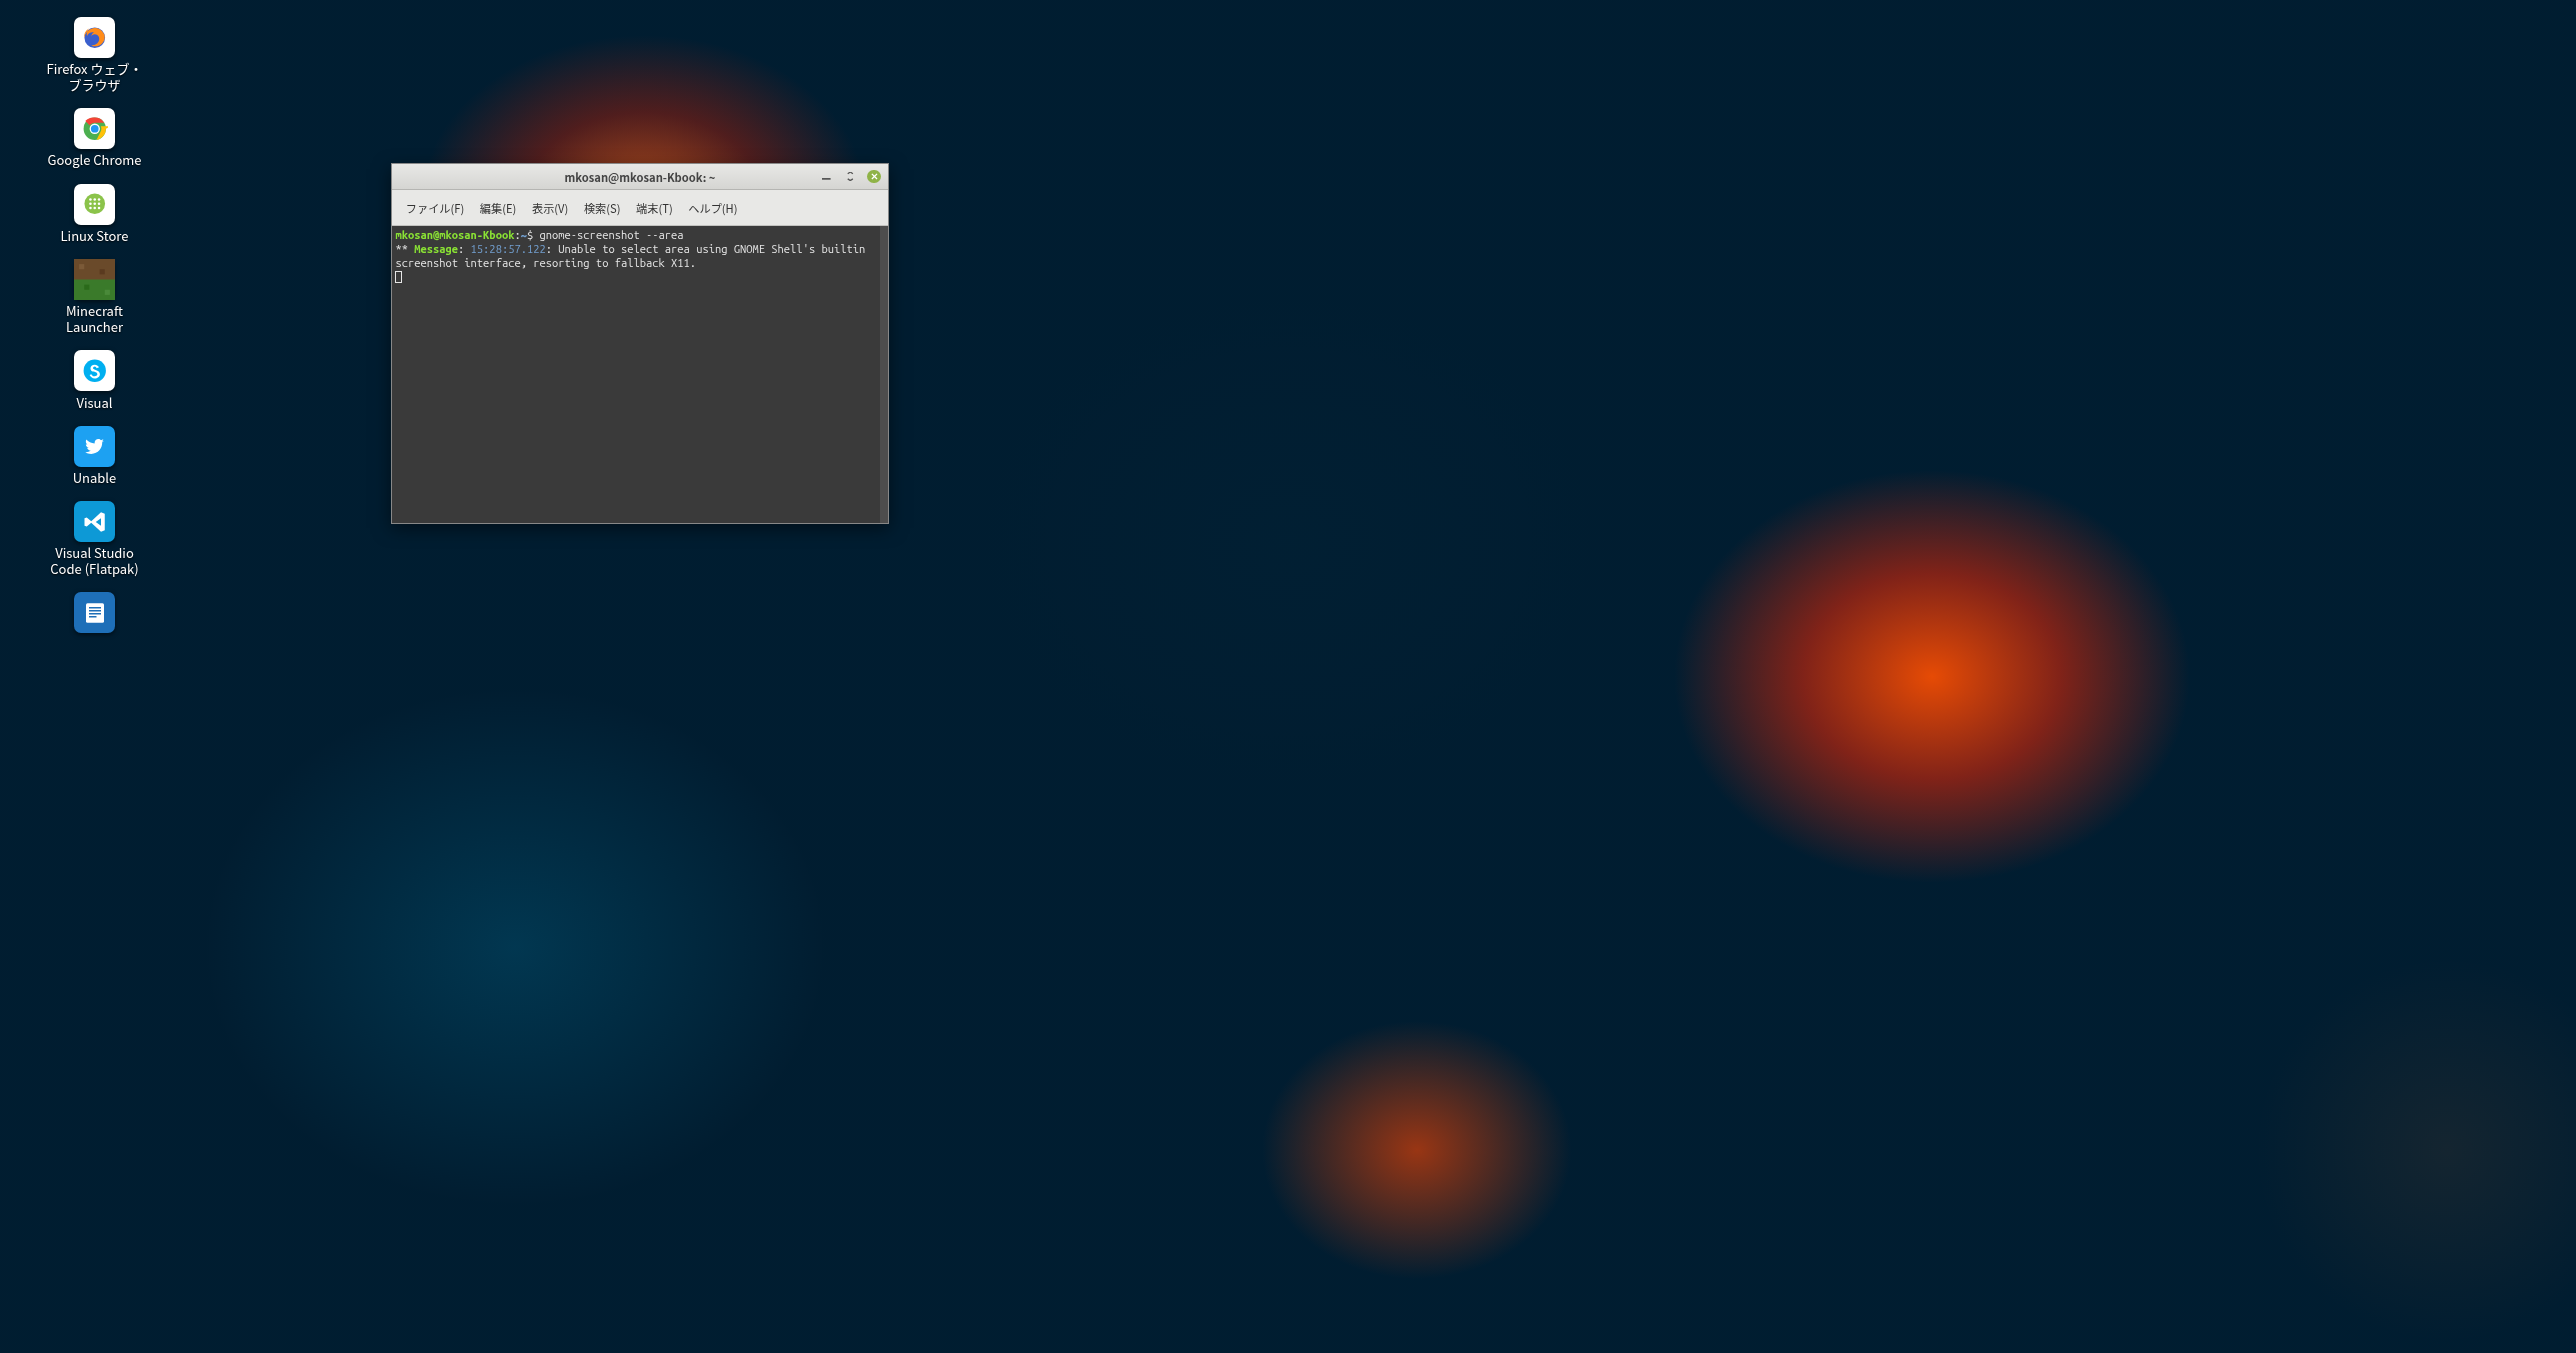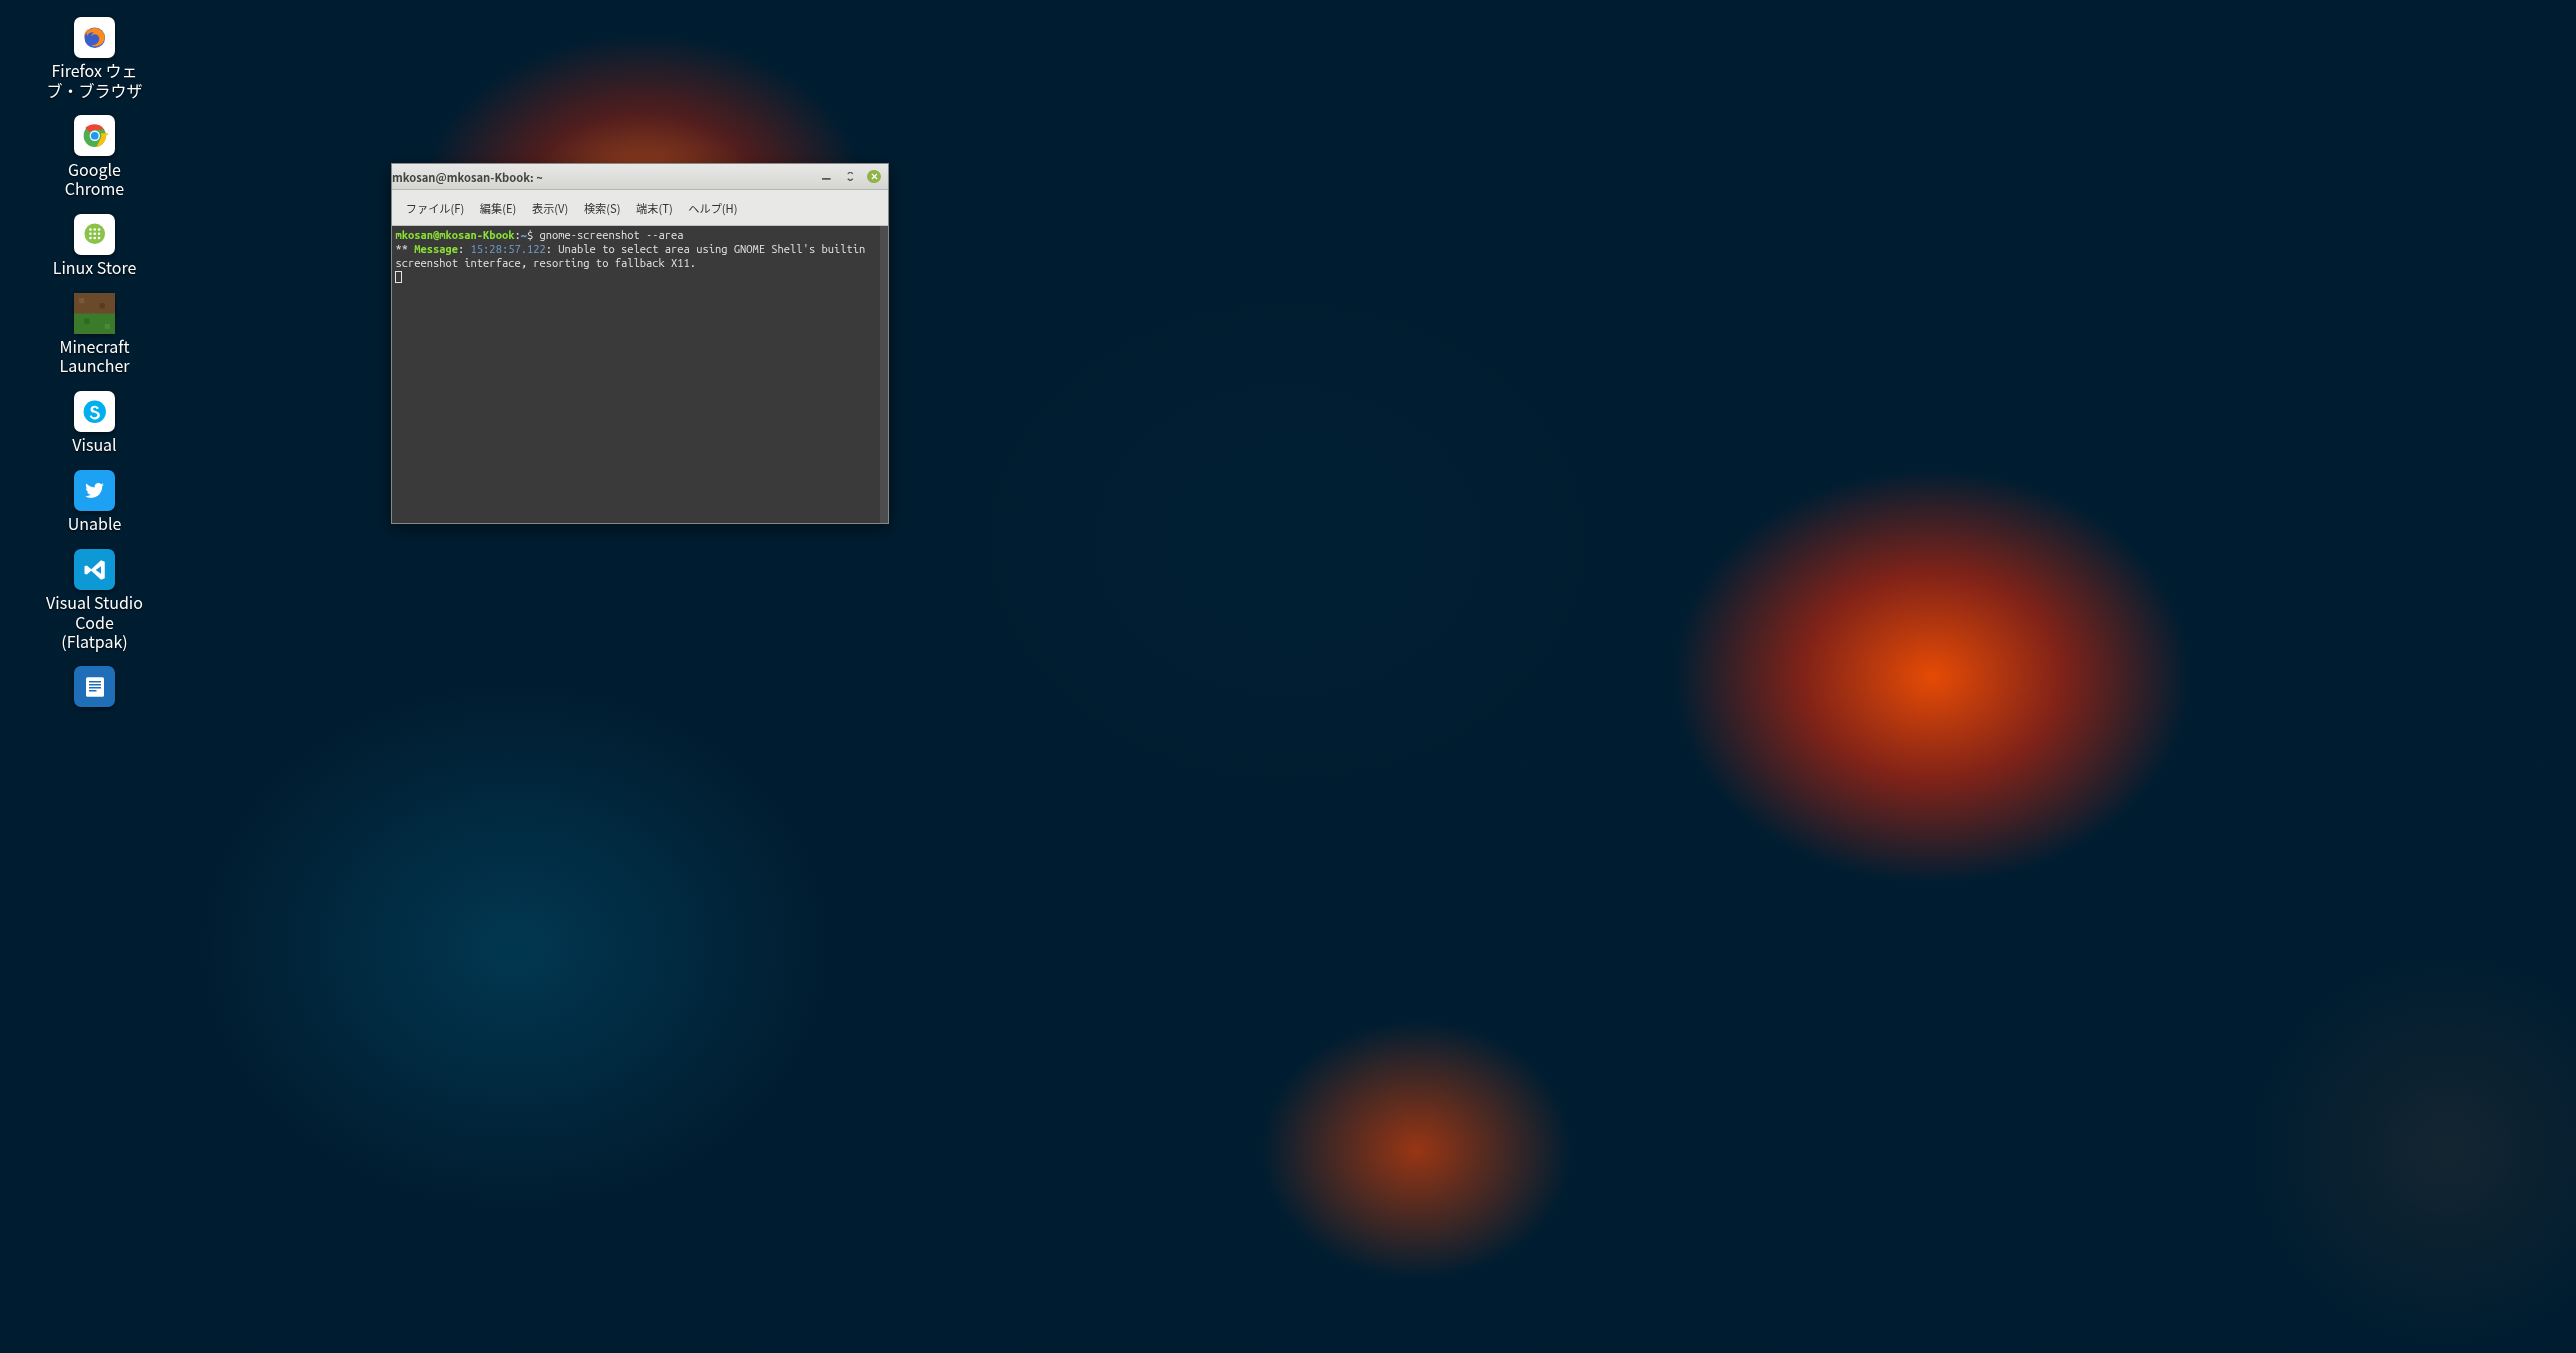--- a/index.html
+++ b/index.html
@@ -28,21 +28,21 @@
     z-index: 1;
   }
   .desktop-icon {
     display: flex;
     flex-direction: column;
     align-items: center;
     width: 103px;
     cursor: pointer;
     color: #fff;
     text-align: center;
-    font-size: 16px;
+    font-size: 13px;
     text-shadow: 0 0.9px 1.7px rgba(0,0,0,0.9);
   }
   .desktop-icon .icon-tile {
     width: 41px;
     height: 41px;
     border-radius: 6.9px;
     display: flex;
     align-items: center;
     justify-content: center;
     margin-bottom: 3.4px;
@@ -73,20 +73,21 @@
     display: flex;
     flex-direction: column;
     z-index: 10;
   }
   .titlebar {
     height: 26px;
     background: linear-gradient(#e8e8e6, #d5d5d2);
     border-bottom: 0.9px solid #b5b5b2;
     display: flex;
     align-items: center;
+    justify-content: center;
     position: relative;
     color: #444;
     font-size: 11.2px;
     font-weight: 600;
   }
   .titlebar .controls {
     position: absolute;
     right: 6.9px;
     top: 0;
     height: 100%;

